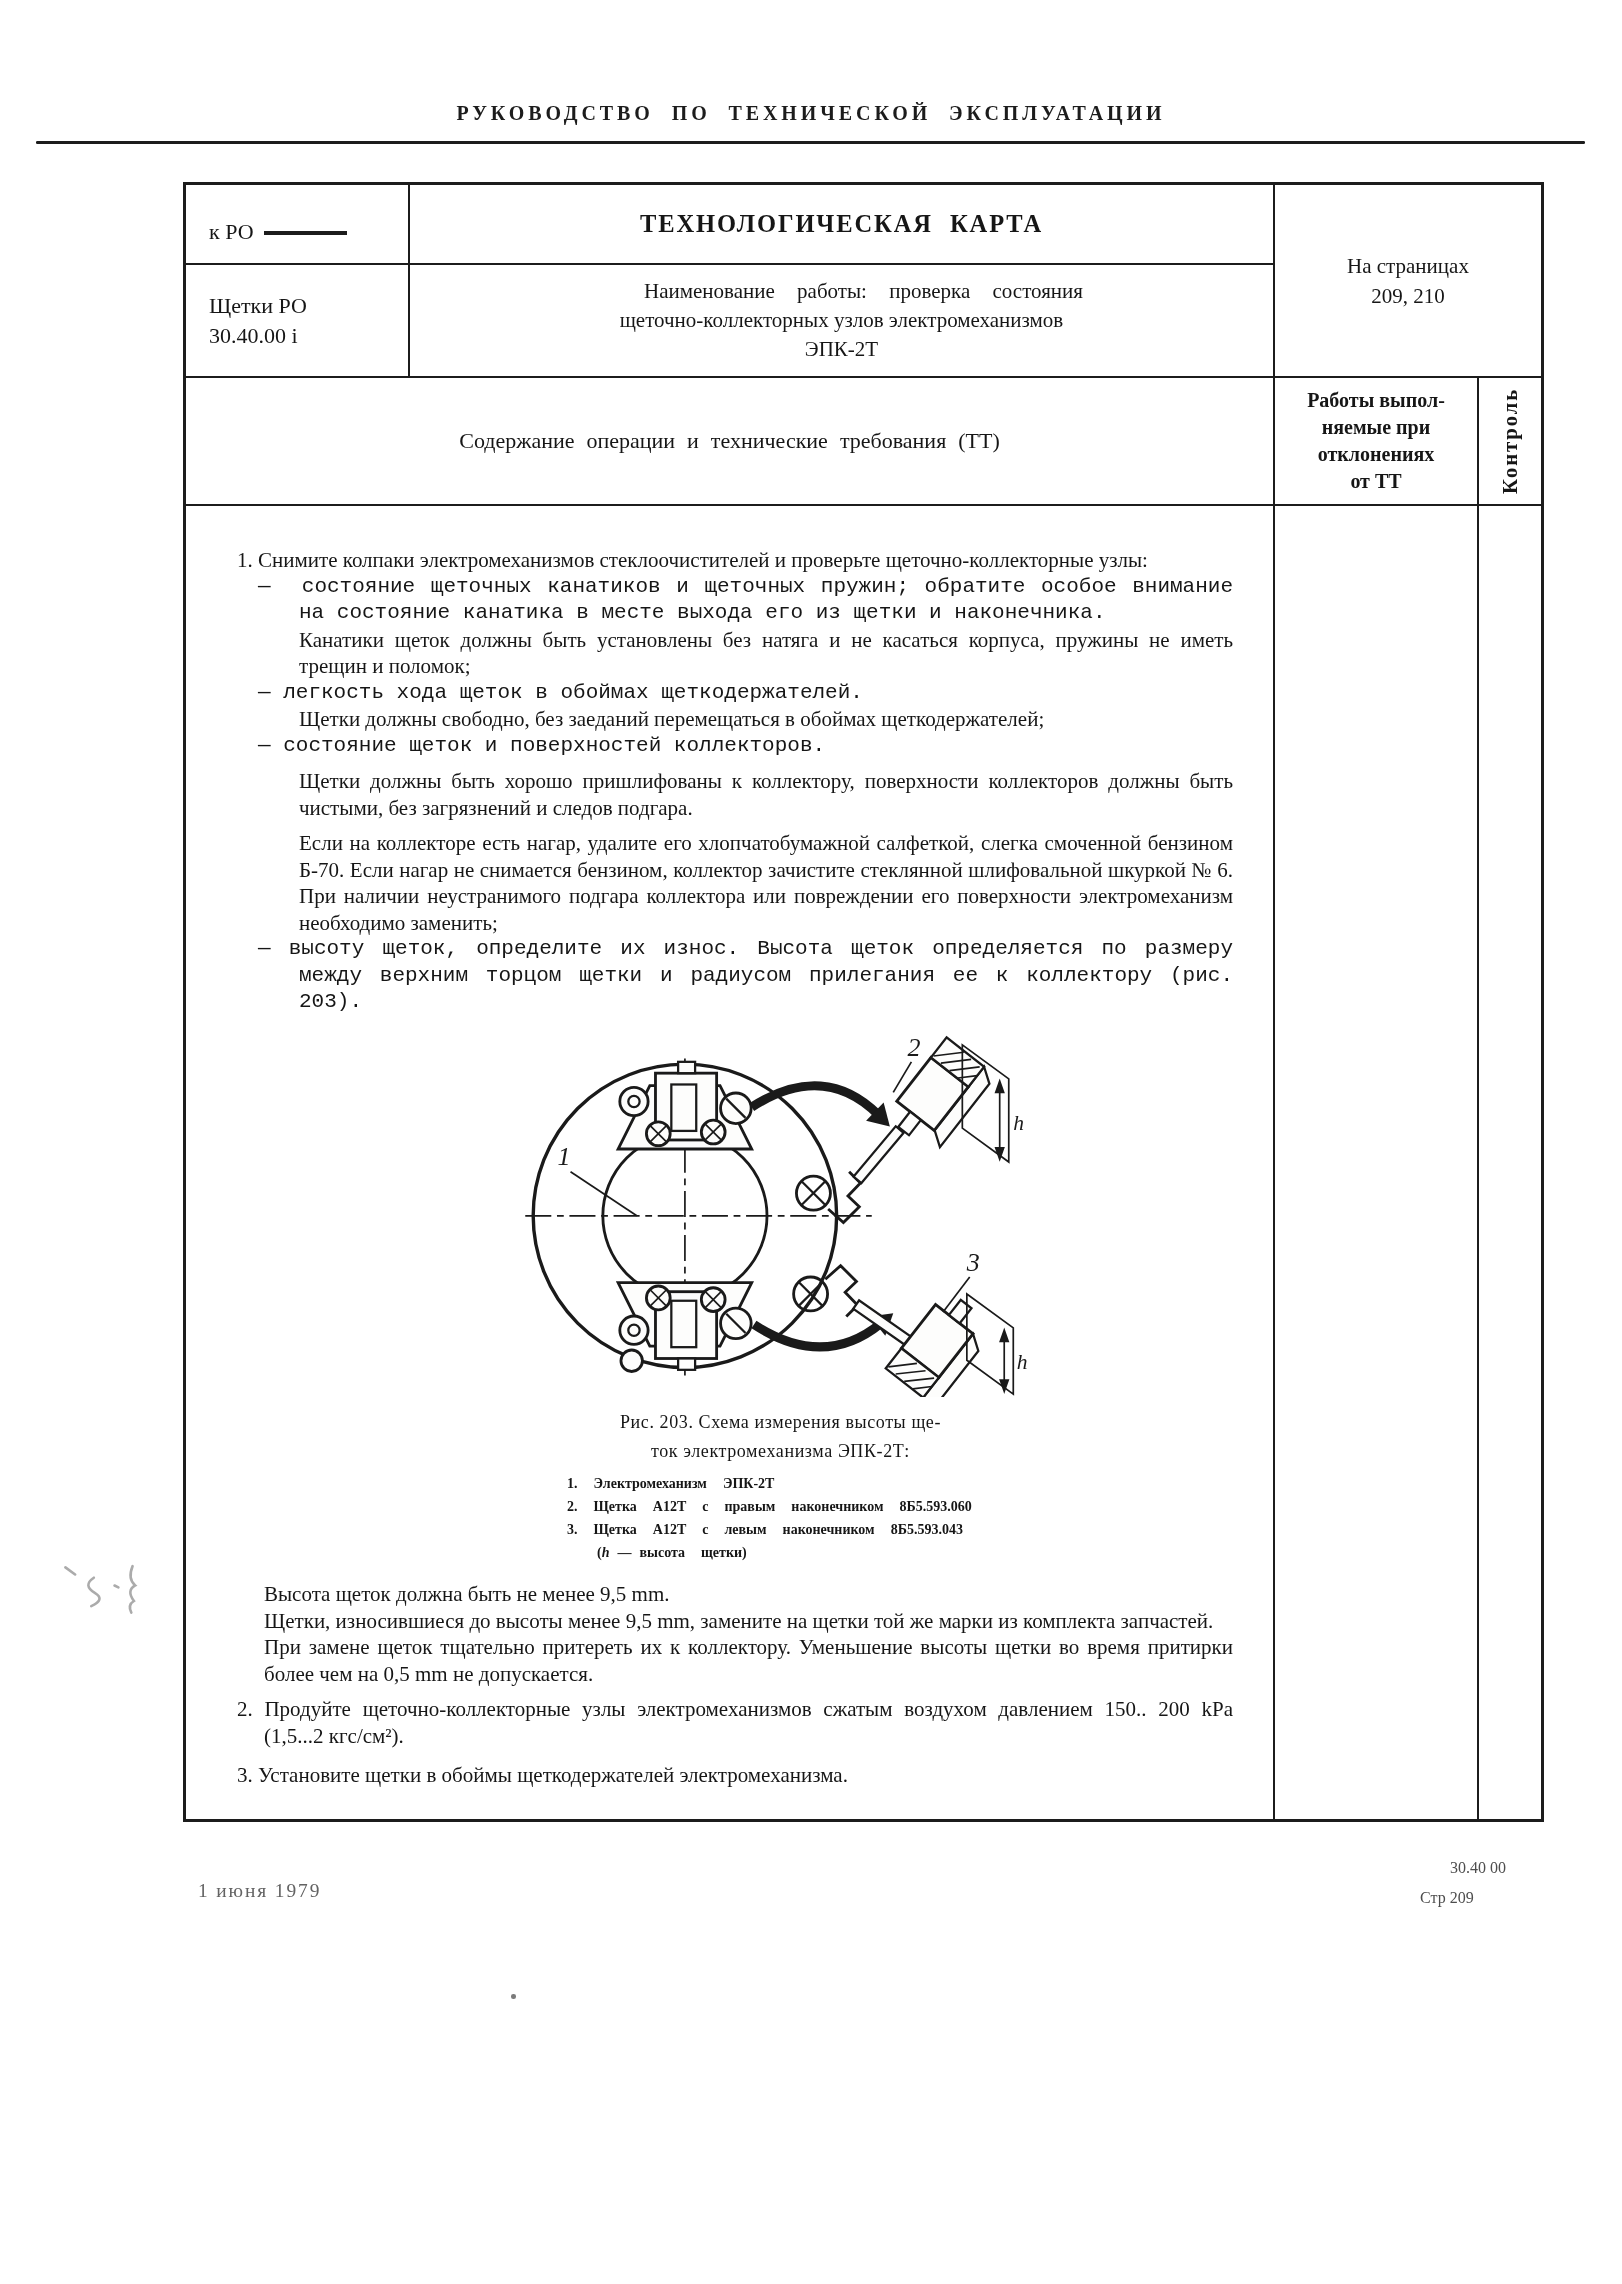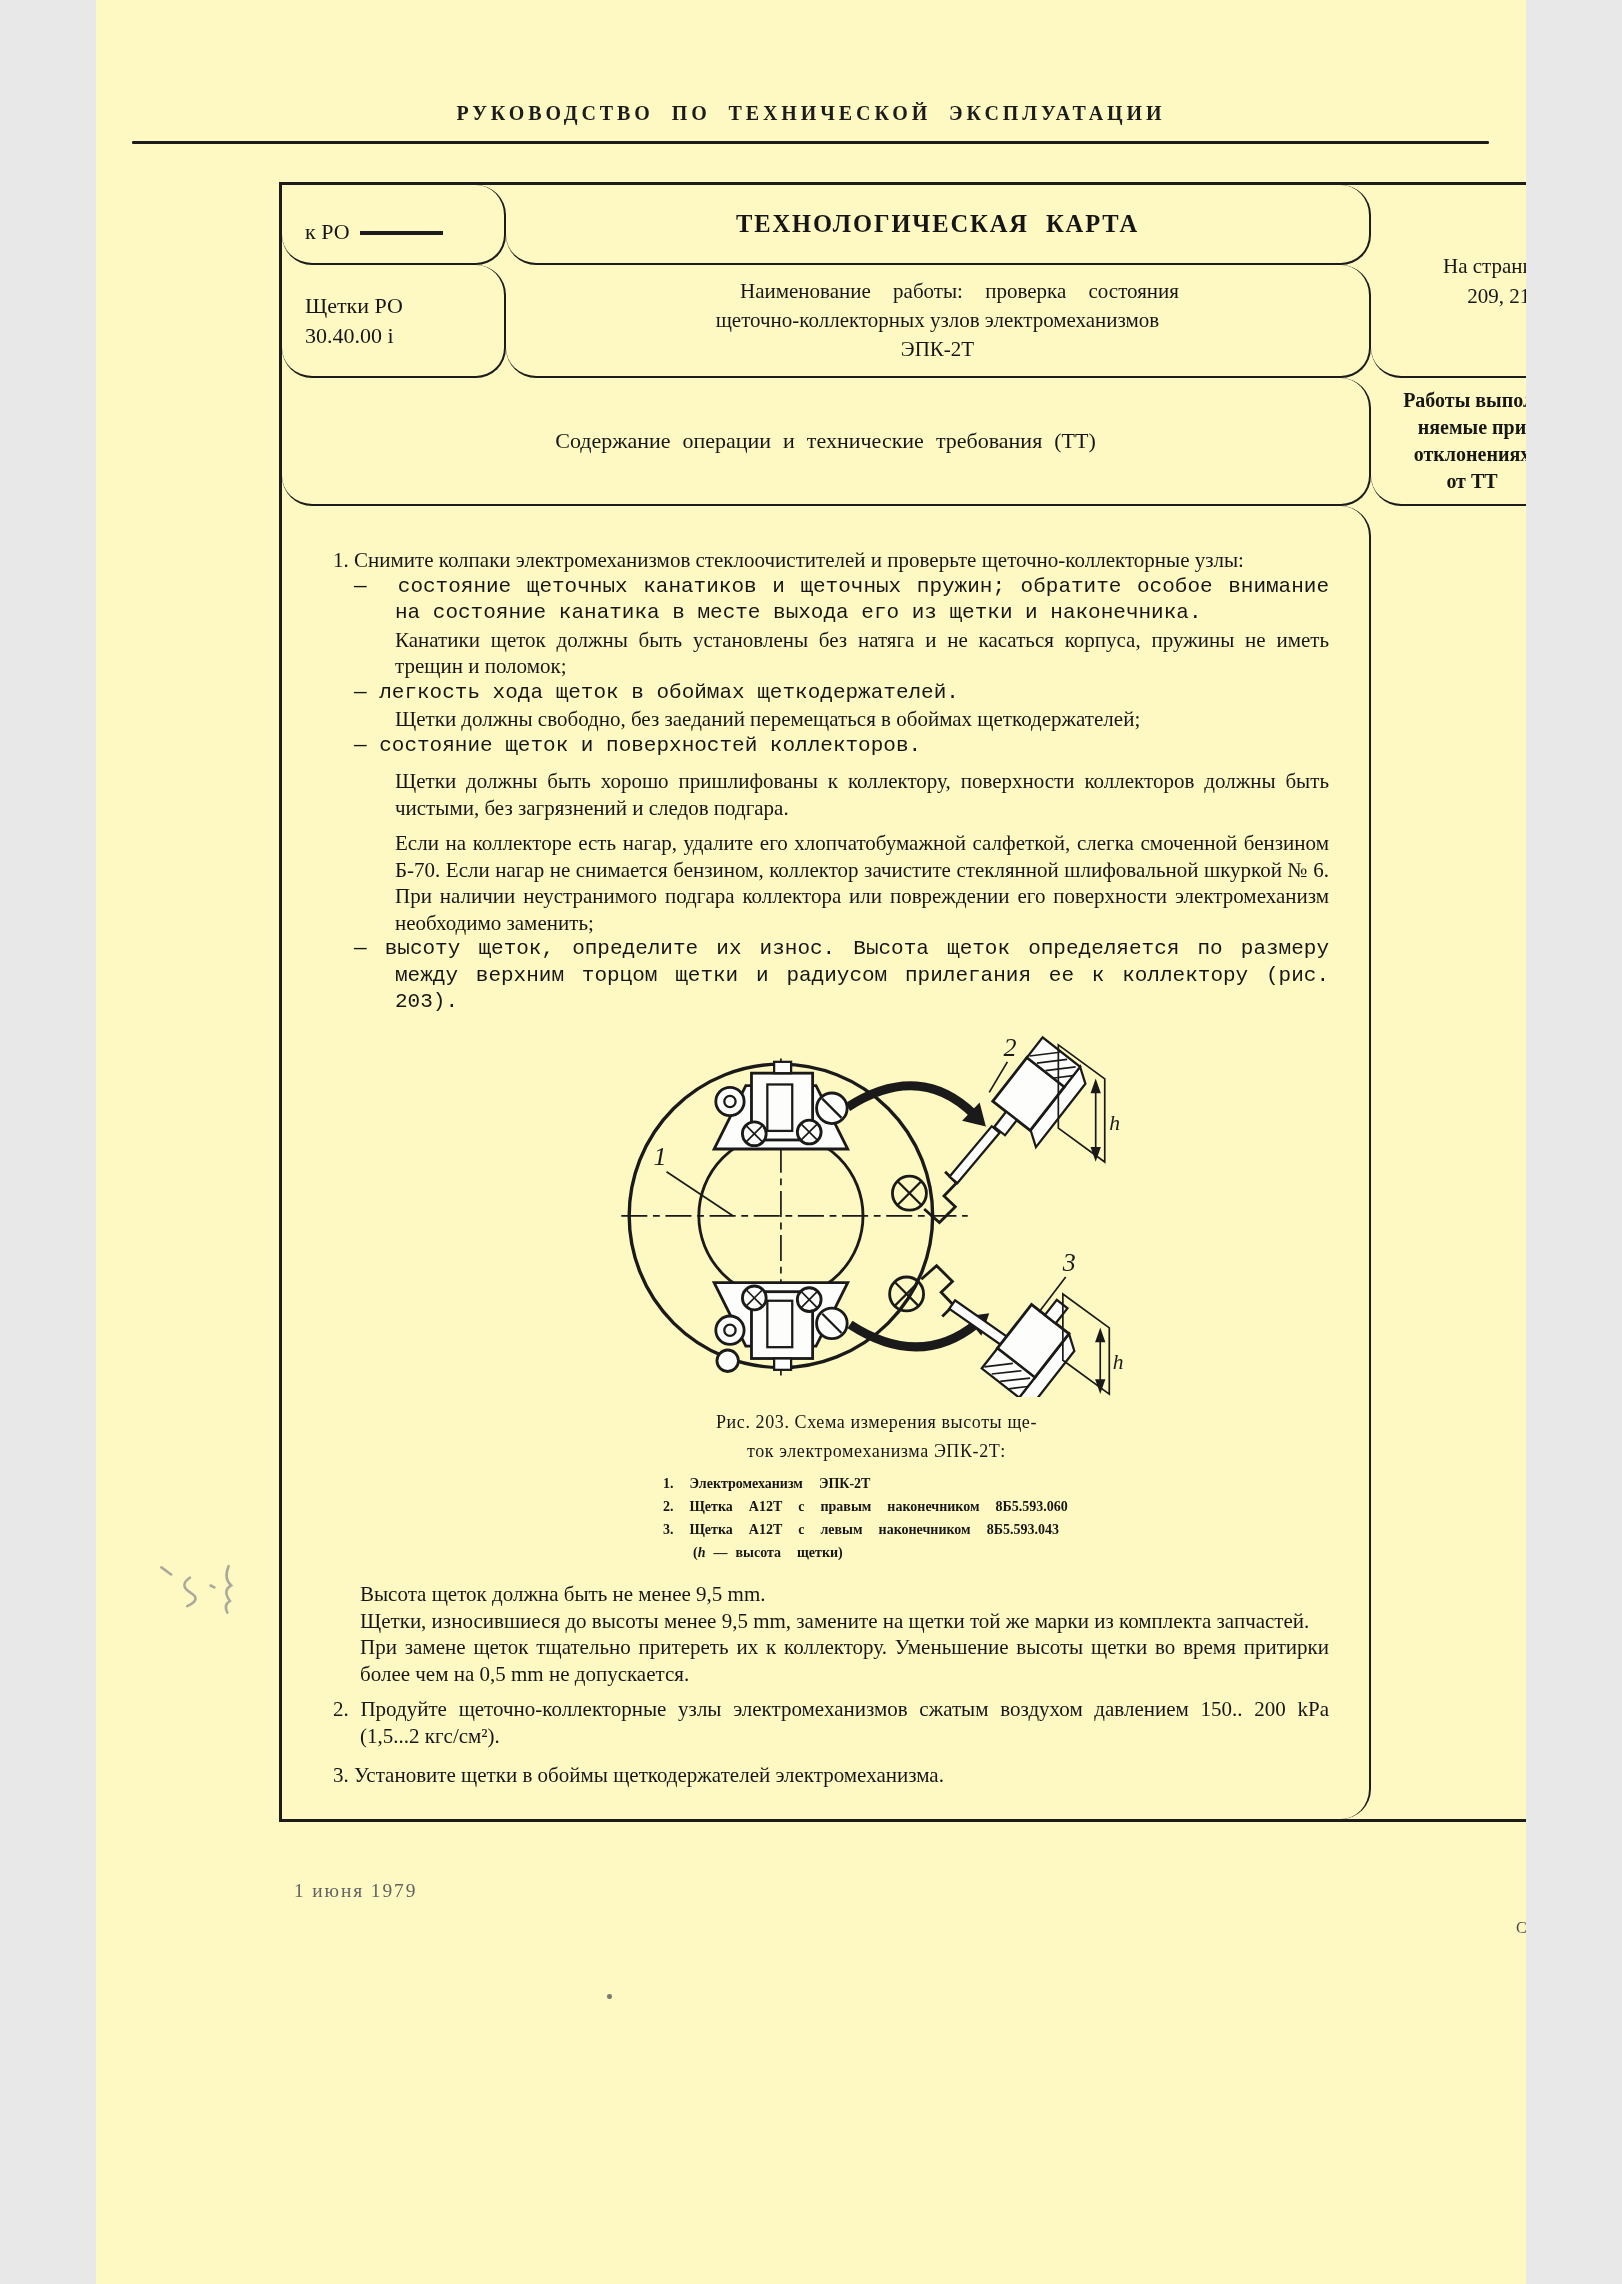--- a/index.html
+++ b/index.html
@@ -1,34 +1,34 @@
 <!DOCTYPE html>
 <html style="font-size:10.3px"><head>
 <meta charset="utf-8">
 <style>
   html,body{margin:0;padding:0;background:#e8e8e8;}
   .page{
-    position:relative;width:1430px;height:2284px;background:#fef9c3;
+    position:relative;width:1622px;height:2284px;background:#ffffff;
     font-family:"Liberation Serif",serif;color:#161616;overflow:hidden;margin:0 auto;
   }
   
   .doc-header{
     position:absolute;top:102px;left:0;right:0;text-align:center;
     font-weight:bold;font-size:20px;letter-spacing:3.9px;word-spacing:9px;color:#1c1c1c;
   }
   .top-rule{position:absolute;left:36px;right:37px;top:141px;height:3.2px;background:#1c1c1c;border-radius:1.3px;}
 
   
   .card-table{
     position:absolute;left:183px;top:182px;width:1361px;height:1640px;
     border:3.2px solid #1c1c1c;box-sizing:border-box;display:grid;
     grid-template-columns:224px 1fr 204px 62px;
     grid-template-rows:80px 113px 128px 1fr;
   }
-  .cell{box-sizing:border-box;border-radius:30px;}
+  .cell{box-sizing:border-box;}
   .bR{border-right:2.6px solid #1c1c1c;}
   .bB{border-bottom:2.6px solid #1c1c1c;}
 
   .c-kro{grid-area:1/1/2/2;font-size:22px;padding:34px 0 0 23px;}
   .blank-line{display:inline-block;width:83px;height:3.9px;background:#1c1c1c;margin-left:10.3px;vertical-align:3.9px;}
   .c-title{grid-area:1/2/2/3;display:flex;align-items:center;justify-content:center;
     font-weight:bold;font-size:24.5px;letter-spacing:1.9px;word-spacing:9px;}
   .c-pages{grid-area:1/3/3/5;display:flex;flex-direction:column;align-items:center;justify-content:center;
     font-size:21px;line-height:30px;}
   .c-punkt{grid-area:2/1/3/2;display:flex;flex-direction:column;justify-content:center;

